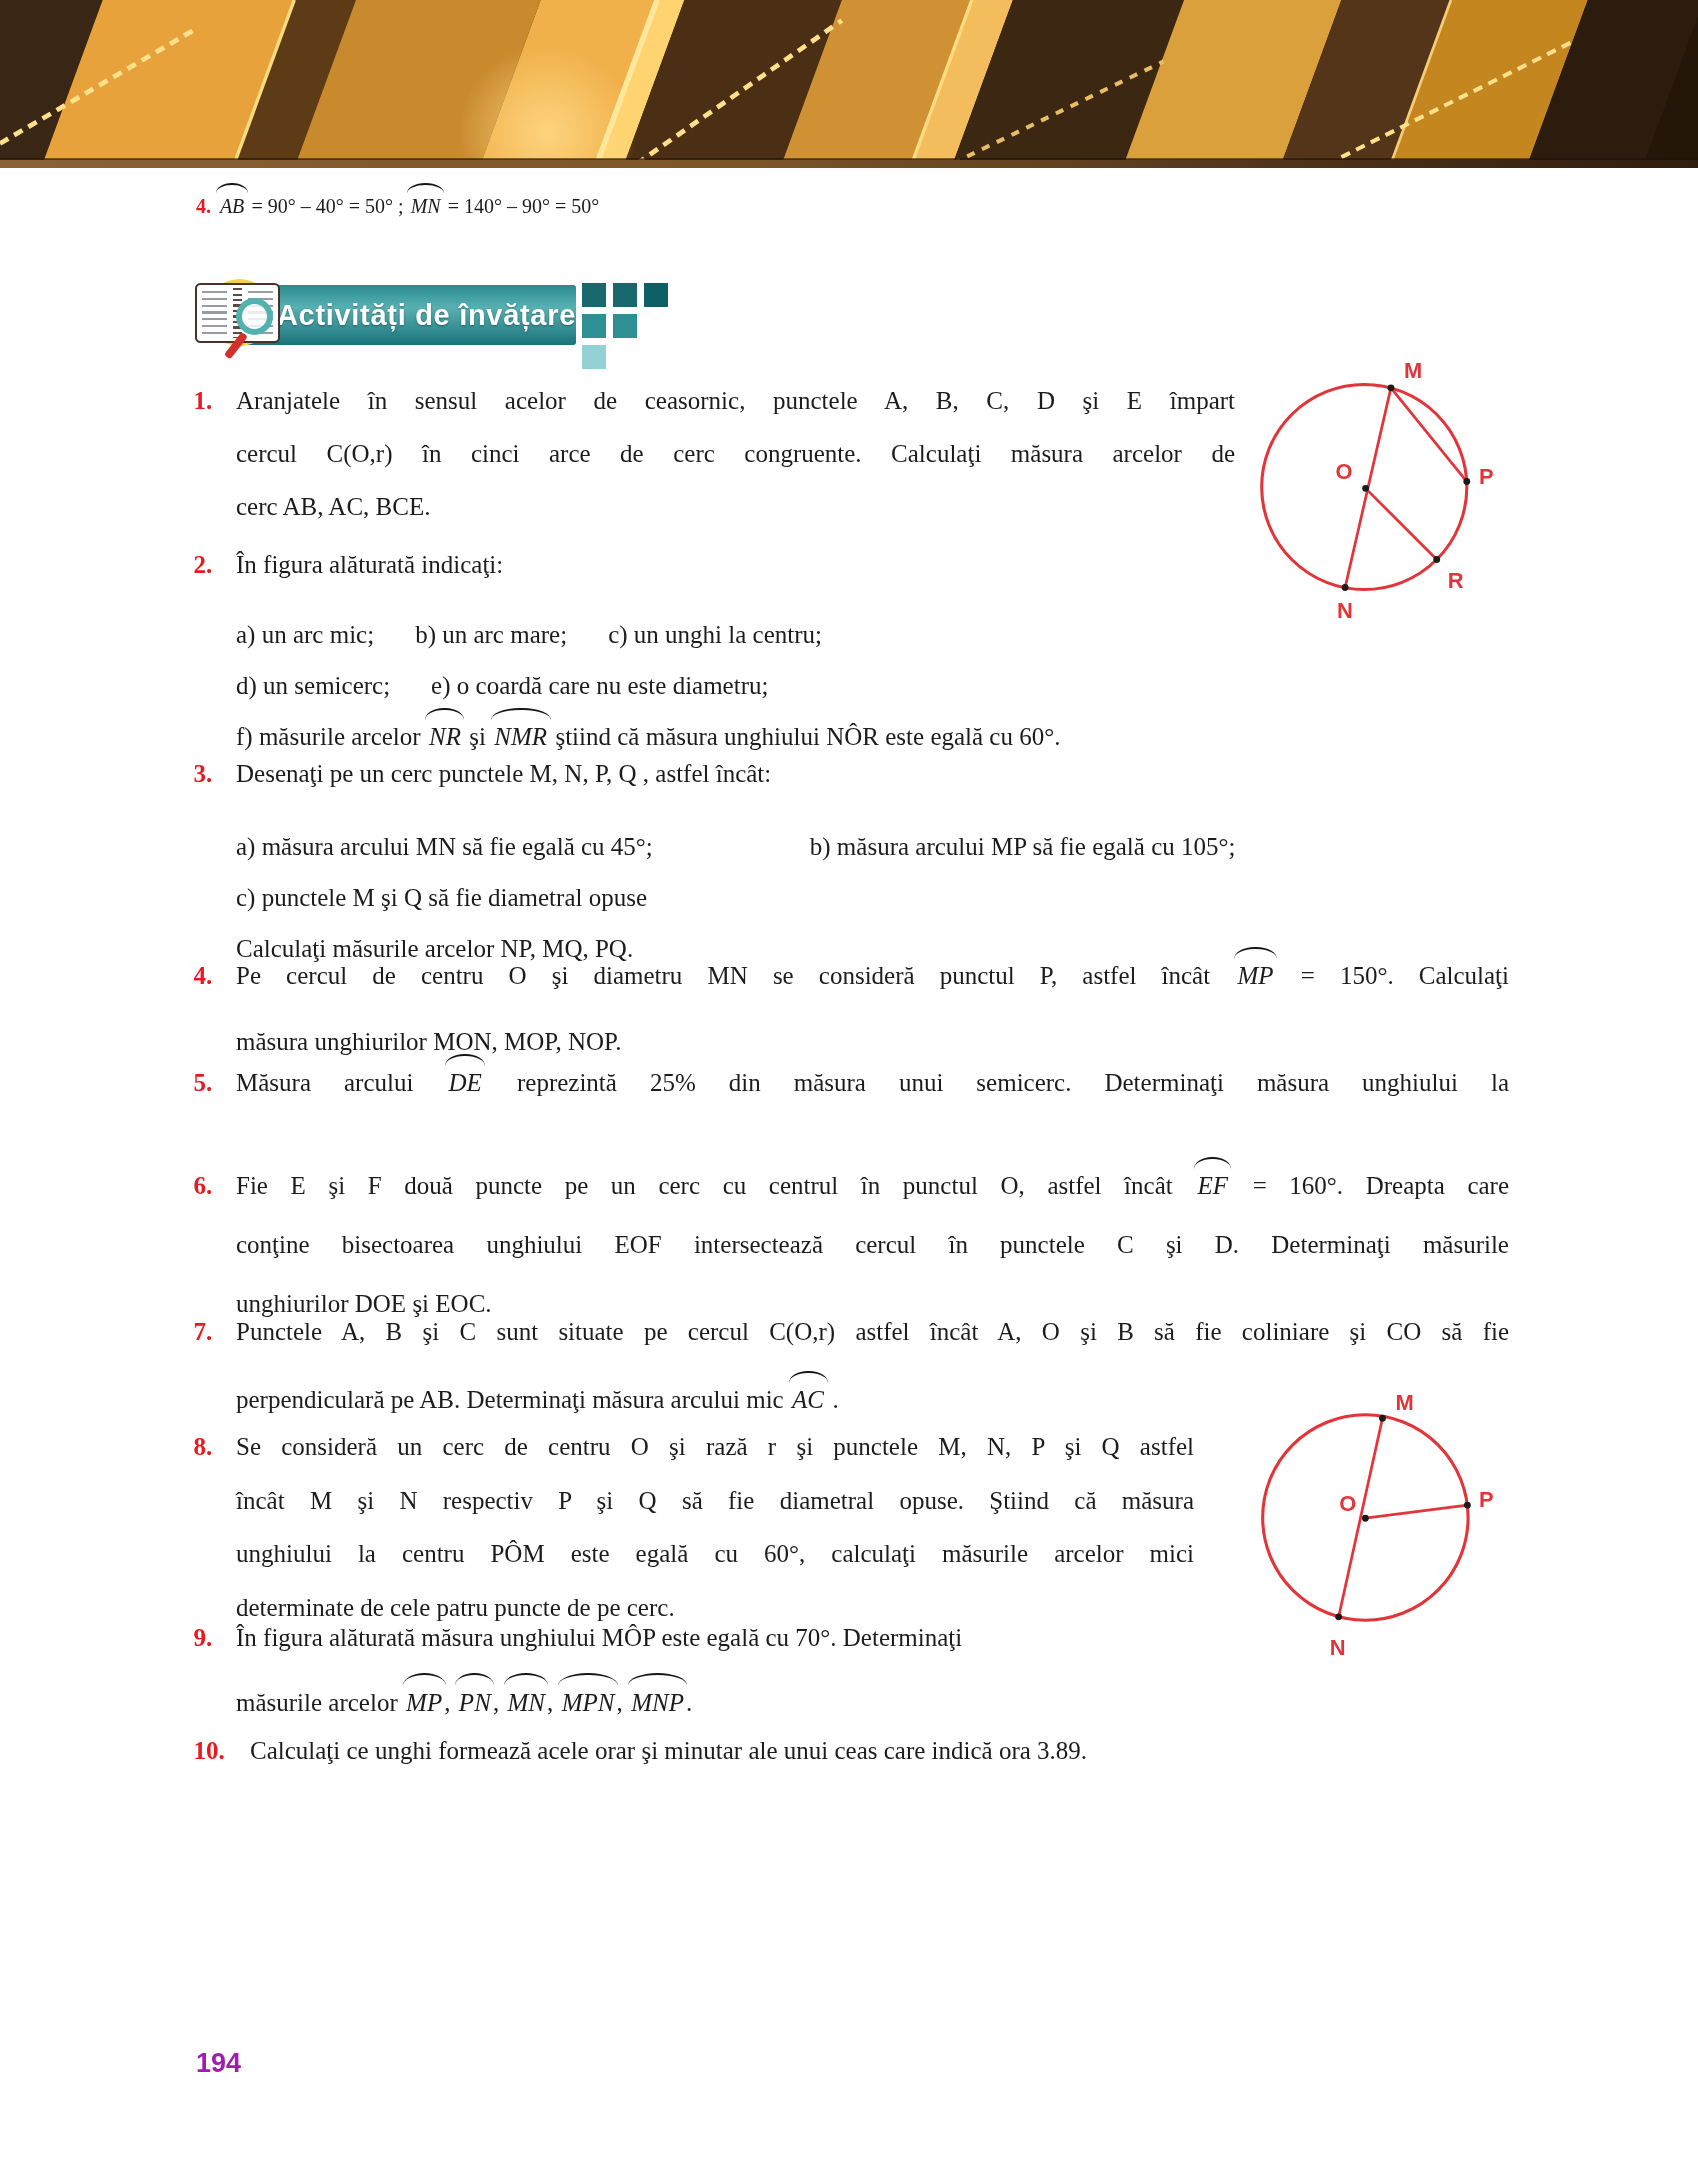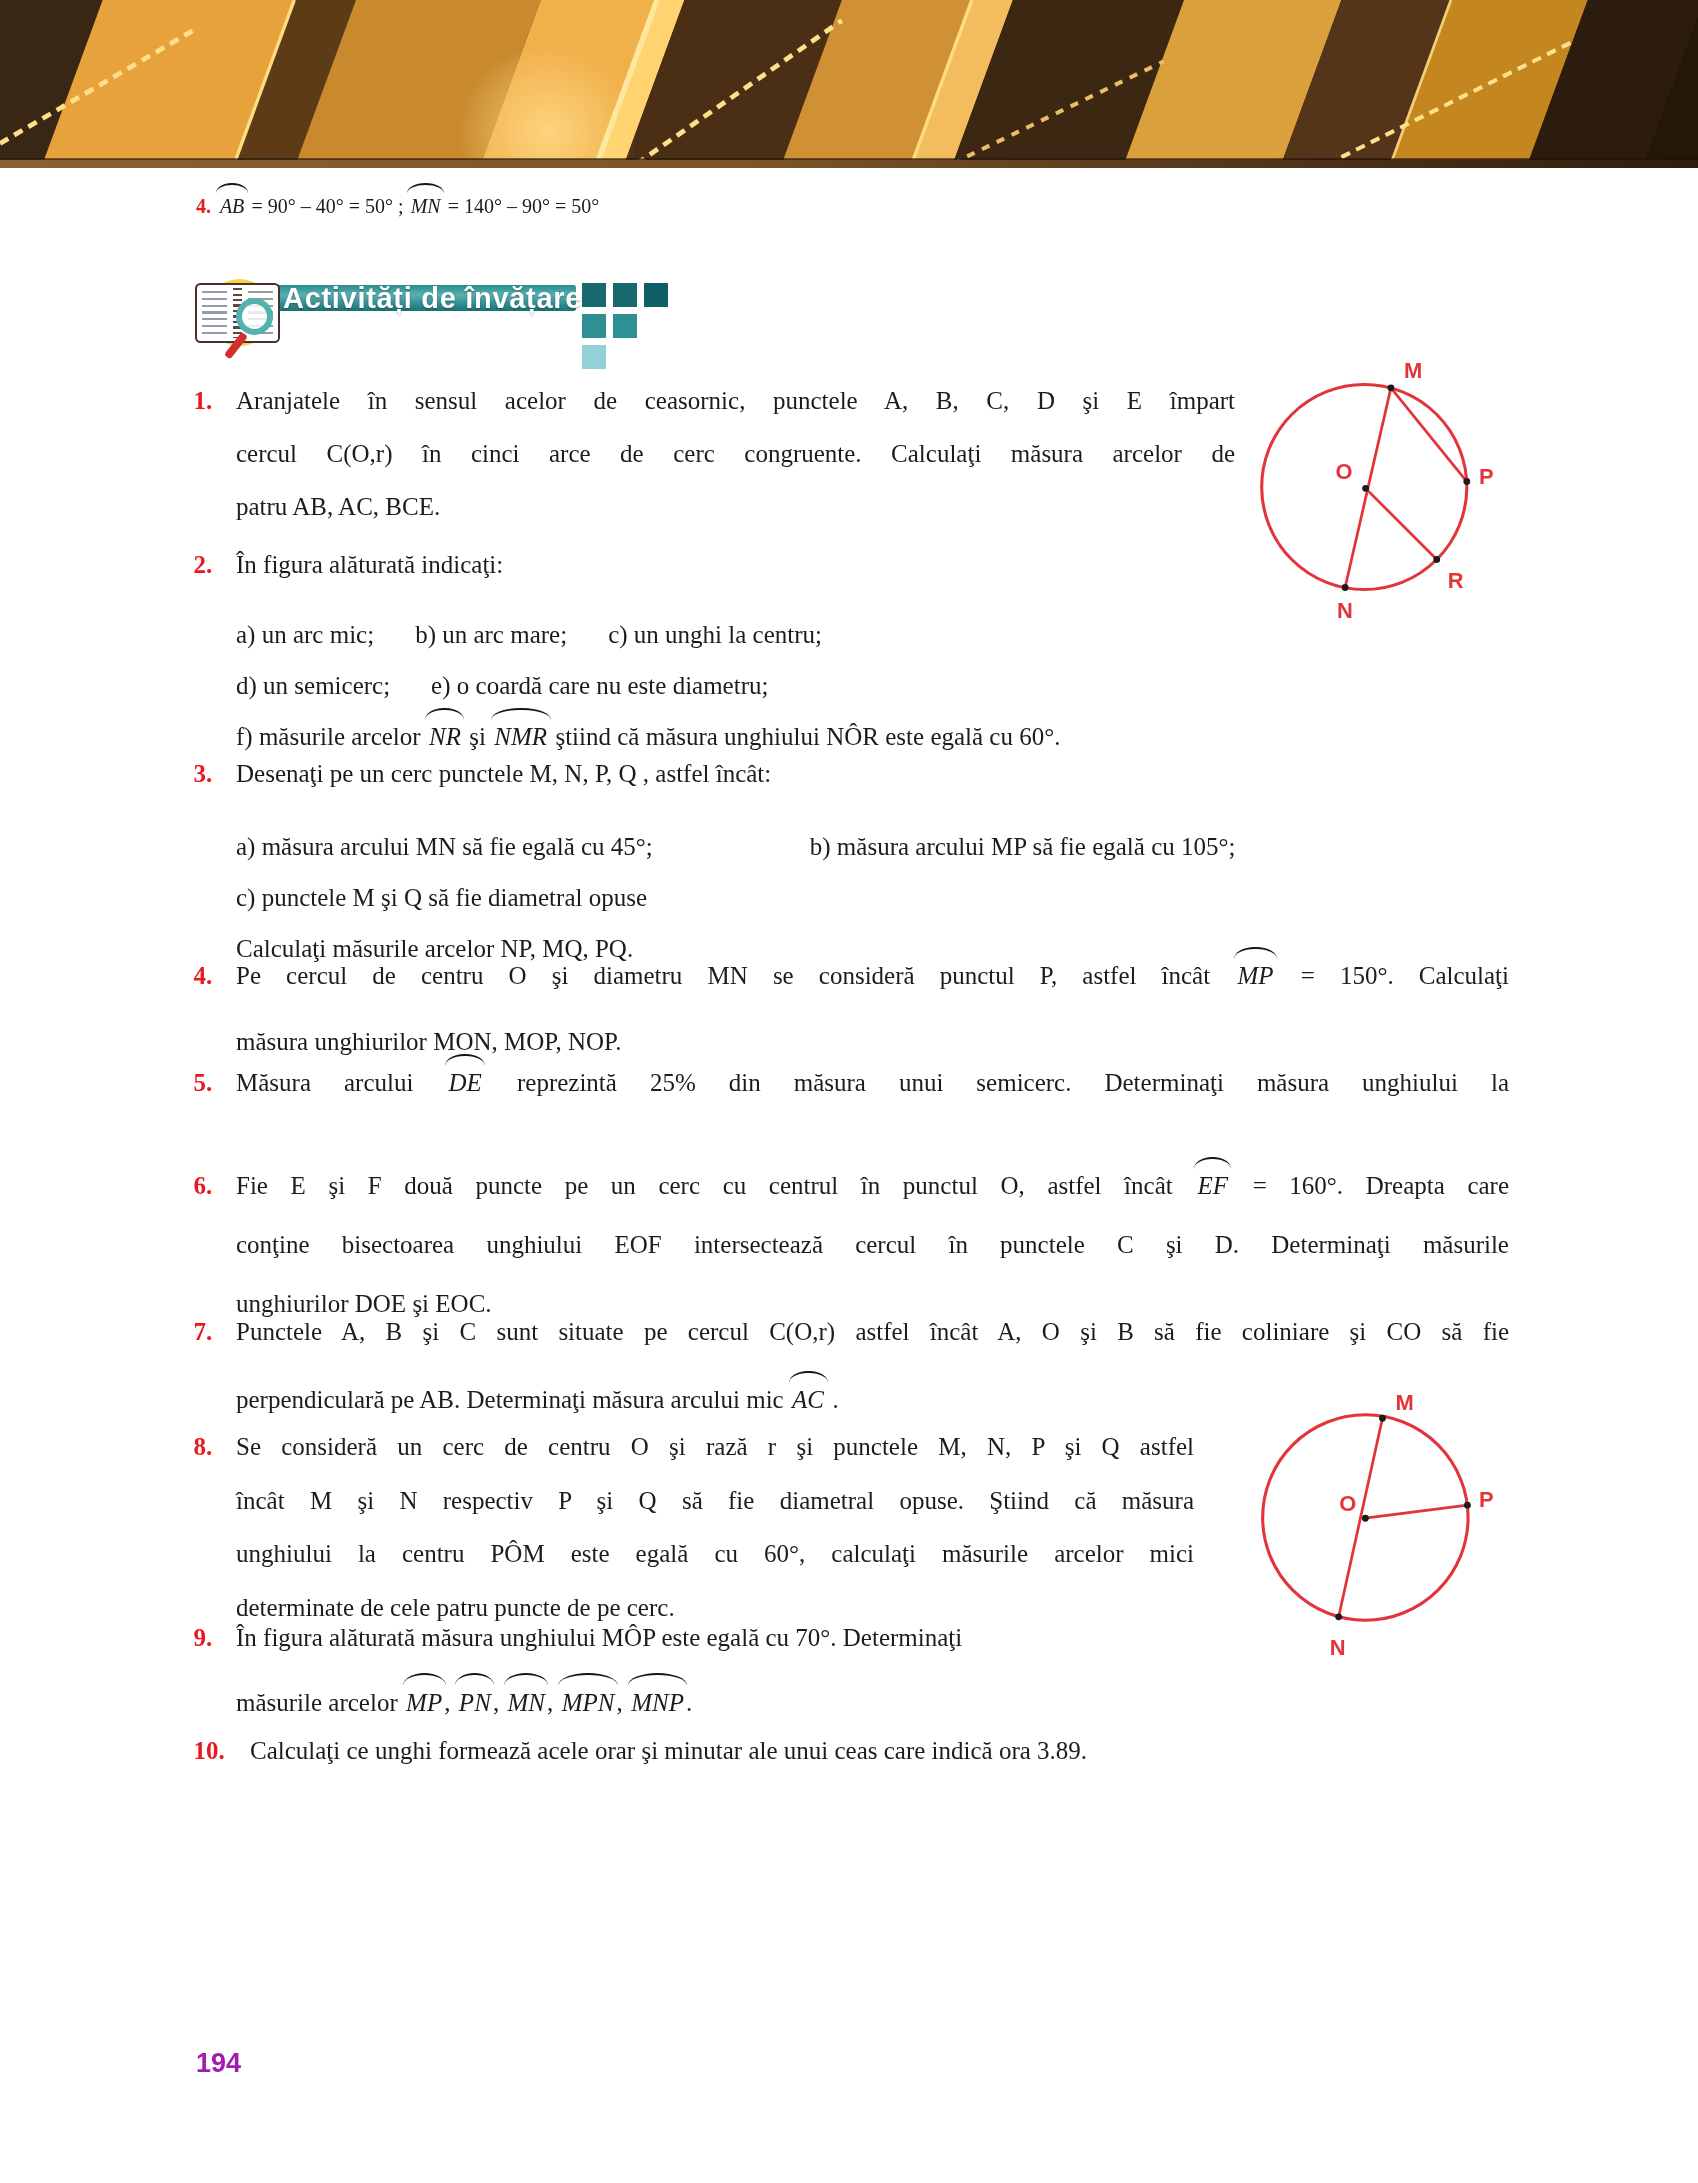--- a/index.html
+++ b/index.html
@@ -7,23 +7,23 @@
     width:1698px;height:2183px;position:relative;background:#ffffff;
     font-family:"Liberation Serif", serif;color:#1c1c1c;overflow:hidden;
   }
   
   .header{position:absolute;left:0;top:0;width:1698px;height:168px;}
   
   .solline{position:absolute;left:196px;top:186px;font-size:20px;line-height:41px;white-space:nowrap;}
   .solline .pnum{margin-right:6.8px;}
   
   .banner-bar{
-    position:absolute;left:238px;top:285px;width:338px;height:26px;box-sizing:border-box;
+    position:absolute;left:238px;top:285px;width:338px;height:60px;box-sizing:border-box;
     background:linear-gradient(180deg,#2a8c90 0%,#58b0b2 38%,#197379 100%);
-    border-radius:2.7px;display:flex;align-items:center;padding-left:45px;
+    border-radius:2.7px;display:flex;align-items:center;padding-left:45px;justify-content:flex-end;
   }
   .banner-title{
     font-family:"Liberation Sans", sans-serif;font-size:29px;font-weight:bold;color:#ffffff;
     text-shadow:0 1.4px 2.1px rgba(0,0,0,.35);letter-spacing:0.7px;white-space:nowrap;
   }
   .icon-wrap{position:absolute;left:195px;top:272px;width:96px;height:86px;}
   .icon-bg{position:absolute;left:11px;top:6.8px;width:67px;height:67px;border-radius:50%;background:#f6d245;}
   .notebook{position:absolute;left:0;top:11px;width:81px;height:56px;background:#ffffff;
     border:2.7px solid #4a3028;border-radius:5.5px;}
   .nb-lines{position:absolute;top:5.5px;bottom:5.5px;width:25px;
@@ -128,21 +128,21 @@
   <i class="sq" style="left:0;top:31px;background:#2f9093"></i>
   <i class="sq" style="left:31px;top:31px;background:#2f9093"></i>
   <i class="sq" style="left:0;top:62px;background:#94d1d6"></i>
 </div>
 
 <div class="prob" style="top:375px">
   <span class="pnum">1.</span>
   <div class="ptext" style="width:999px">
     <div class="block jline"><span>Aranjatele în sensul acelor de ceasornic, punctele </span><span class="v">A, B, C, D</span><span> şi </span><span class="v">E</span><span> împart</span></div>
     <div class="block jline" style="margin-top:2.1px"><span>cercul </span><span class="v">C</span><span>(</span><span class="v">O,r</span><span>) în cinci arce de cerc congruente. Calculaţi măsura arcelor de</span></div>
-    <div class="block" style="margin-top:2.1px"><span>patru </span><span class="v">AB</span><span>, </span><span class="v">AC</span><span>, </span><span class="v">BCE</span><span>.</span></div>
+    <div class="block" style="margin-top:2.1px"><span>cerc </span><span class="v">AB</span><span>, </span><span class="v">AC</span><span>, </span><span class="v">BCE</span><span>.</span></div>
   </div>
 </div>
 
 <div class="prob" style="top:539px">
   <span class="pnum">2.</span>
   <div class="ptext">
     <div class="block"><span>În figura alăturată indicaţi:</span></div>
     <div class="block" style="margin-top:19px"><span>a) un arc mic;</span><span class="gap" style="width: 41px;"></span><span>b) un arc mare;</span><span class="gap" style="width: 41px;"></span><span>c) un unghi la centru;</span></div>
     <div class="block"><span>d) un semicerc;</span><span class="gap" style="width: 41px;"></span><span>e) o coardă care nu este diametru;</span></div>
     <div class="block"><span>f) măsurile arcelor </span><span class="arc">NR</span><span> şi </span><span class="arc">NMR</span><span> ştiind că măsura unghiului </span><span class="v">NÔR</span><span> este egală cu 60°.</span></div>

